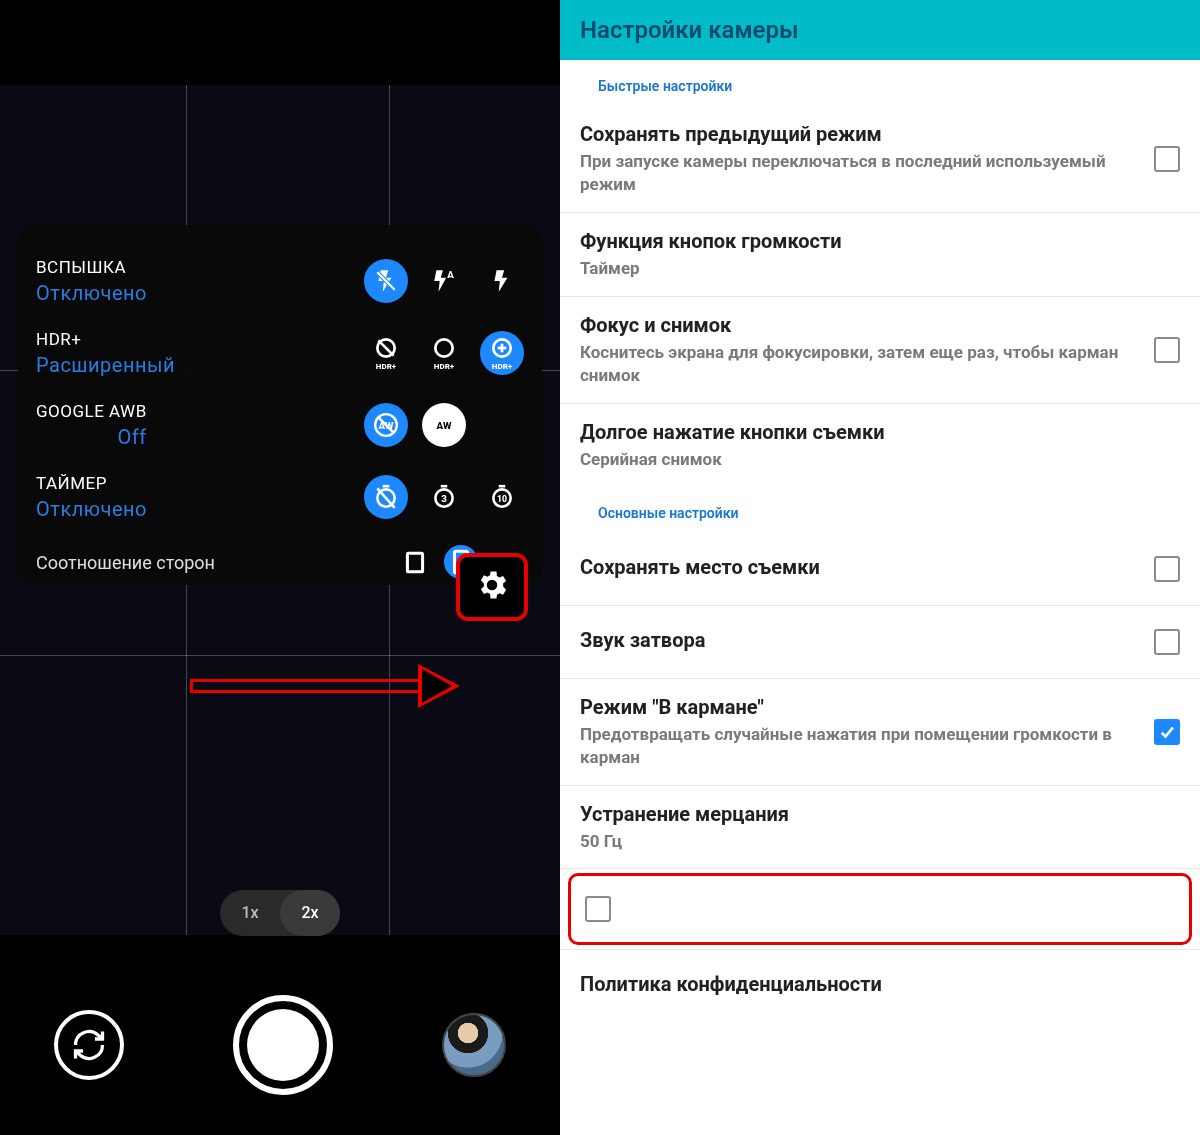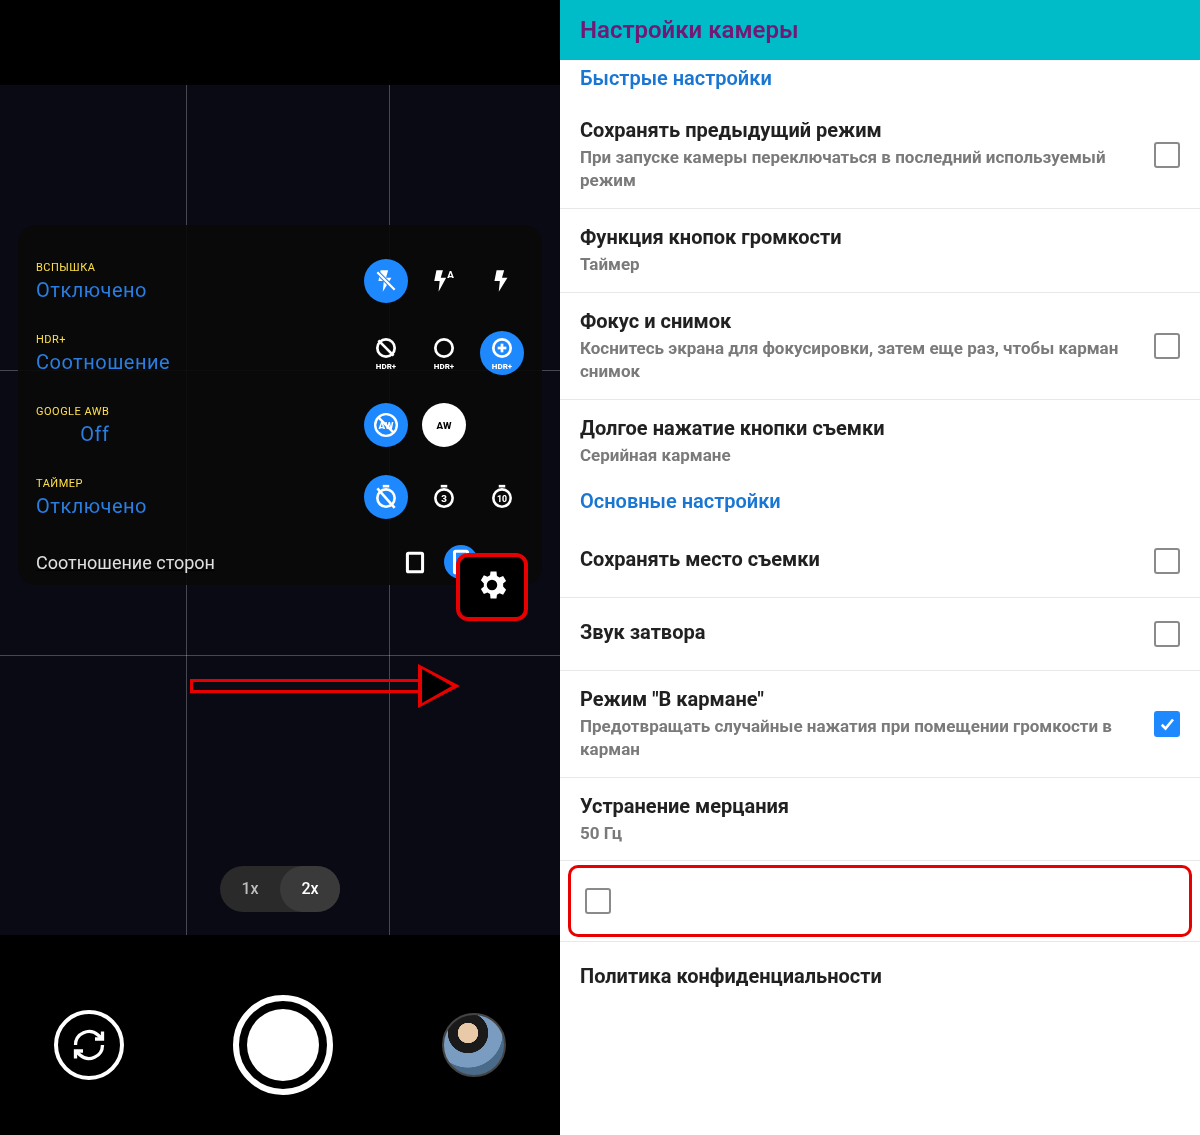--- a/index.html
+++ b/index.html
@@ -12,56 +12,56 @@
   .left .topbar { height: 85px; background: #000; }
   .left .preview { position: absolute; top: 85px; left: 0; right: 0; height: 850px; background: #0a0a15; }
   .left .grid-v1 { position: absolute; left: 186px; top: 85px; width: 1px; height: 850px; background: rgba(255,255,255,0.25); }
   .left .grid-v2 { position: absolute; left: 389px; top: 85px; width: 1px; height: 850px; background: rgba(255,255,255,0.25); }
   .left .grid-h1 { position: absolute; top: 370px; left: 0; right: 0; height: 1px; background: rgba(255,255,255,0.25); }
   .left .grid-h2 { position: absolute; top: 655px; left: 0; right: 0; height: 1px; background: rgba(255,255,255,0.25); }
 
   .quick-panel { position: absolute; top: 225px; left: 18px; right: 18px; background: rgba(10,10,10,0.92); border-radius: 18px; padding: 20px 0 0 0; }
   .qp-row { display: flex; align-items: center; justify-content: space-between; padding: 8px 18px; min-height: 72px; }
   .qp-label { color: #fff; font-size: 16px; letter-spacing: 0.5px; }
-  .qp-label .caption { font-size: 11px; color: #fde047; text-transform: uppercase; display: block; margin-bottom: 4px; }
+  .qp-label .caption { font-size: 17px; color: #ffffff; text-transform: uppercase; display: block; margin-bottom: 4px; }
   .qp-label .value { font-size: 20px; color: #2a7de1; display: block; text-align: right; }
   .qp-icons { display: flex; gap: 14px; align-items: center; }
   .icon-btn { width: 44px; height: 44px; border-radius: 50%; display: flex; align-items: center; justify-content: center; color: #fff; font-weight: 700; }
   .icon-btn.active { background: #1e88ff; }
   .icon-btn.white { background: #fff; color: #000; }
   .icon-btn svg { width: 26px; height: 26px; }
   .hdr-text { font-size: 8px; font-weight: 800; line-height: 1; text-align: center; }
   .hdr-stack { display: flex; flex-direction: column; align-items: center; gap: 2px; }
 
   .qp-bottom-row { display: flex; align-items: center; justify-content: space-between; padding: 12px 18px 6px 18px; border-top: 0; text-decoration: underline; }
   .qp-bottom-row .label { color: #e0e0e0; font-size: 18px; }
 
   .gear-box { position: absolute; right: 14px; bottom: -36px; width: 72px; height: 68px; border: 4px solid #e80000; border-radius: 12px; display: flex; align-items: center; justify-content: center; background: #000; }
   .gear-box svg { width: 36px; height: 36px; color: #fff; }
 
   .red-arrow { position: absolute; top: 672px; left: 190px; width: 270px; height: 30px; }
   .red-arrow .shaft { position: absolute; top: 7px; left: 0; width: 230px; height: 14px; border: 3px solid #e80000; border-right: none; }
   .red-arrow .head { position: absolute; right: 0; top: -8px; width: 0; height: 0; border-left: 42px solid #e80000; border-top: 22px solid transparent; border-bottom: 22px solid transparent; }
   .red-arrow .head-inner { position: absolute; right: 8px; top: -3px; width: 0; height: 0; border-left: 30px solid #000; border-top: 17px solid transparent; border-bottom: 17px solid transparent; }
 
-  .zoom-toggle { position: absolute; top: 866px; left: 50%; transform: translateX(-50%); width: 120px; height: 46px; background: #2a2a2a; border-radius: 23px; display: flex; align-items: center; }
+  .zoom-toggle { position: absolute; top: 890px; left: 50%; transform: translateX(-50%); width: 120px; height: 46px; background: #2a2a2a; border-radius: 23px; display: flex; align-items: center; }
   .zoom-toggle .opt { flex: 1; text-align: center; color: #bdbdbd; font-size: 16px; font-weight: 500; height: 46px; line-height: 46px; border-radius: 23px; }
   .zoom-toggle .opt.active { background: #3a3a3a; color: #fff; }
 
   .bottombar { position: absolute; bottom: 0; left: 0; right: 0; height: 180px; background: #000; display: flex; align-items: center; justify-content: space-around; }
   .switch-btn { width: 70px; height: 70px; border: 4px solid #fff; border-radius: 50%; display: flex; align-items: center; justify-content: center; }
   .switch-btn svg { width: 36px; height: 36px; color: #fff; }
   .shutter { width: 100px; height: 100px; border: 6px solid #fff; border-radius: 50%; display: flex; align-items: center; justify-content: center; }
   .shutter .inner { width: 72px; height: 72px; background: #fff; border-radius: 50%; }
   .gallery-thumb { width: 64px; height: 64px; border-radius: 50%; background: radial-gradient(circle at 40% 30%, #e8c9a8 18%, #1a1a1a 19% 36%, #7a9cc0 37% 62%, #4a6a8a 63%); border: 2px solid #444; }
 
   
-  .right .appbar { height: 60px; background: #00bcc8; color: #701a75; display: flex; align-items: center; padding: 0 20px; font-size: 24px; font-weight: 600; }
+  .right .appbar { height: 60px; background: #00bcc8; color: #0c4a6e; display: flex; align-items: center; padding: 0 20px; font-size: 24px; font-weight: 600; }
   .right .content { overflow-y: auto; height: calc(1135px - 60px); }
-  .section-header { color: #1976d2; font-size: 20px; font-weight: 600; padding: 6px 20px 12px 20px; }
+  .section-header { color: #1976d2; font-size: 14px; font-weight: 600; padding: 18px 20px 12px 20px; margin-left: 18px; }
   .setting-row { padding: 16px 20px; display: flex; align-items: center; justify-content: space-between; border-bottom: 0; min-height: 72px; font-weight: bold; }
   .setting-row .textcol { flex: 1; padding-right: 16px; }
   .setting-row .title { font-size: 20px; color: #212121; margin-bottom: 4px; }
   .setting-row .sub { font-size: 17px; color: #7a7a7a; line-height: 1.35; }
   .checkbox { width: 26px; height: 26px; border: 2.5px solid #8a8a8a; border-radius: 3px; flex-shrink: 0; display: flex; align-items: center; justify-content: center; }
   .checkbox.checked { background: #1e88ff; border-color: #1e88ff; }
   .checkbox.checked svg { width: 18px; height: 18px; color: #fff; }
   .divider { height: 1px; background: #e8e8e8; margin: 0 0; }
 
   .highlight-row { border: 3px solid #e80000; border-radius: 10px; margin: 4px 8px; padding: 16px 14px; }
@@ -104,21 +104,21 @@
             <svg viewBox="0 0 24 24" fill="#fff">
                 <path d="M7 2l-2 10h5l-1 10 8-13h-5l2-7z"></path>
               </svg>
           </div>
         </div>
       </div>
 
       <div class="qp-row">
         <div class="qp-label">
           <span class="caption">HDR+</span>
-          <span class="value">Соотношение</span>
+          <span class="value">Расширенный</span>
         </div>
         <div class="qp-icons">
           <div class="icon-btn">
             <div class="hdr-stack">
                 <svg width="20" height="16" viewBox="0 0 24 24" fill="none" stroke="#fff" stroke-width="2.5">
                   <circle cx="12" cy="12" r="8"></circle>
                   <line x1="5" y1="5" x2="19" y2="19"></line>
                 </svg>
                 <span class="hdr-text">HDR+</span>
               </div>
@@ -276,21 +276,21 @@
           <div class="title">Фокус и снимок</div>
           <div class="sub">Коснитесь экрана для фокусировки, затем еще раз, чтобы карман снимок</div>
         </div>
         <div class="checkbox"></div>
       </div>
       <div class="divider"></div>
 
       <div class="setting-row">
         <div class="textcol">
           <div class="title">Долгое нажатие кнопки съемки</div>
-          <div class="sub">Серийная кармане</div>
+          <div class="sub">Серийная снимок</div>
         </div>
       </div>
 
       <div class="section-header">Основные настройки</div>
 
       <div class="setting-row">
         <div class="textcol">
           <div class="title">Сохранять место съемки</div>
         </div>
         <div class="checkbox"></div>

